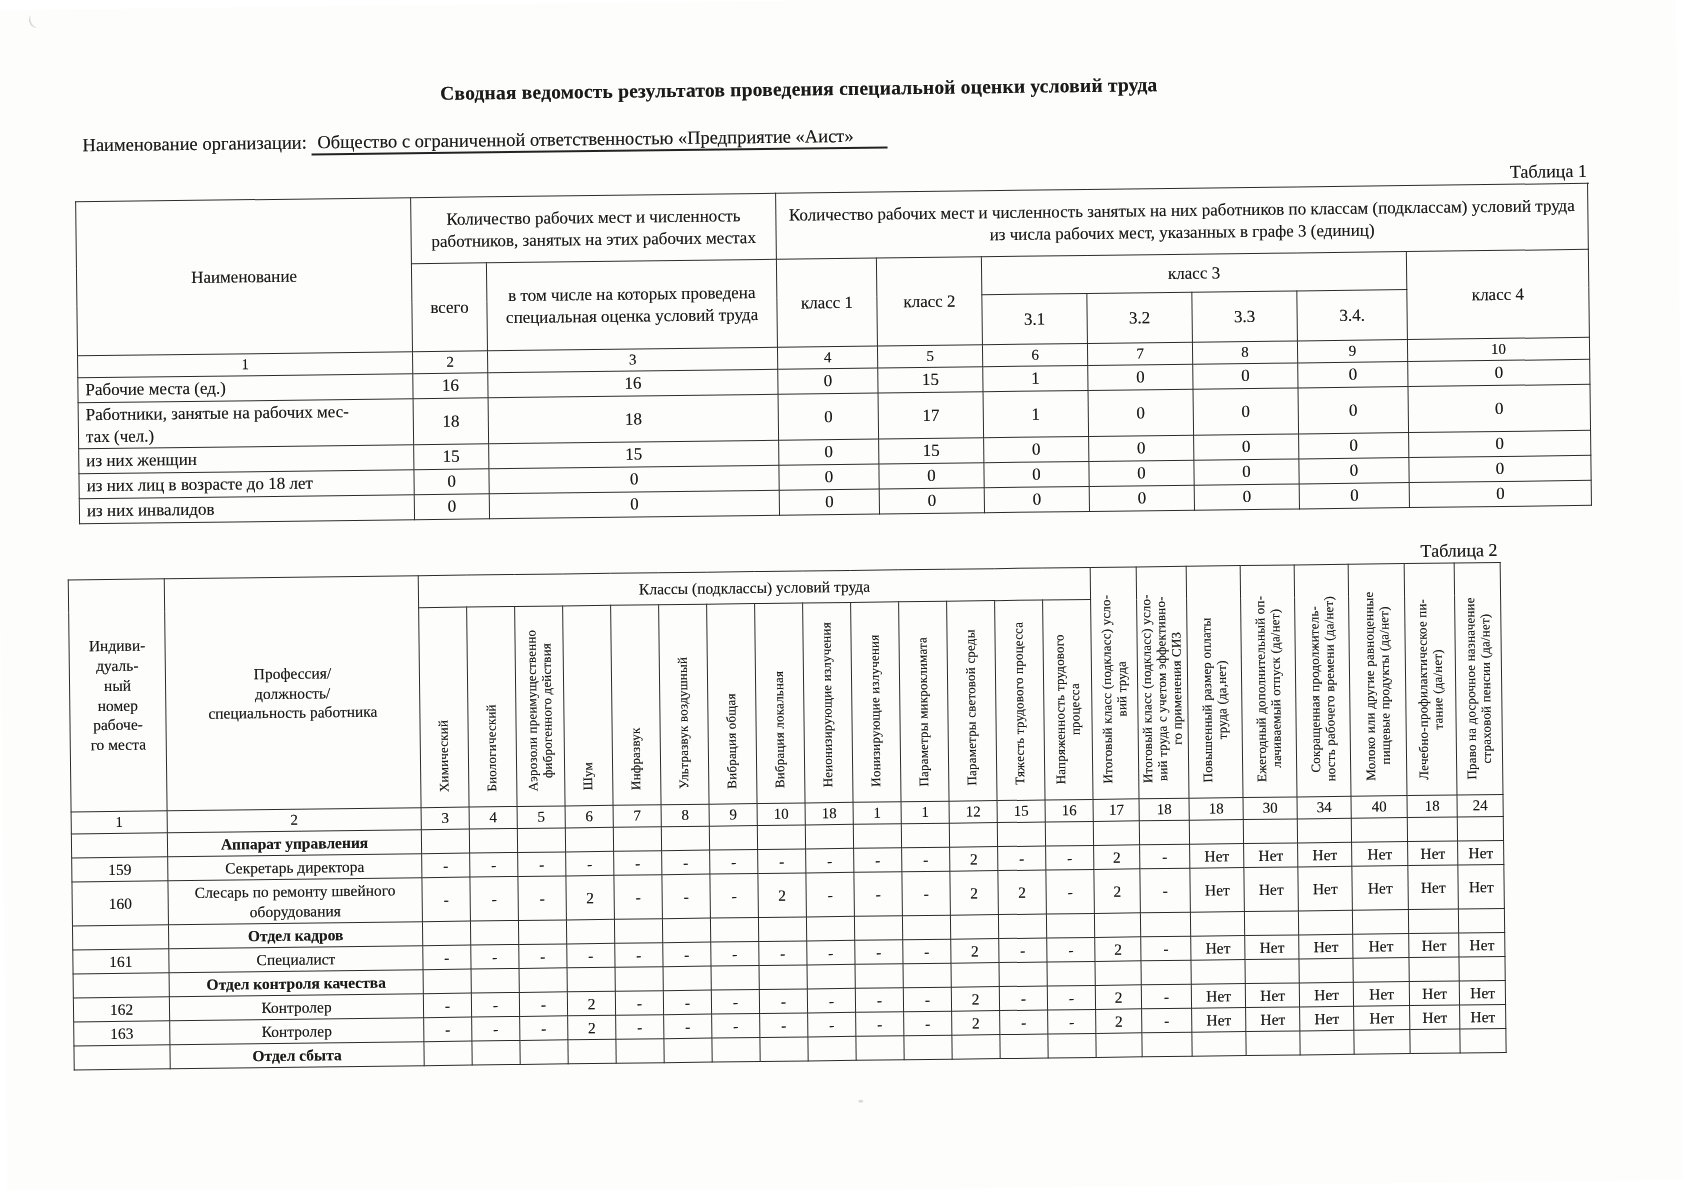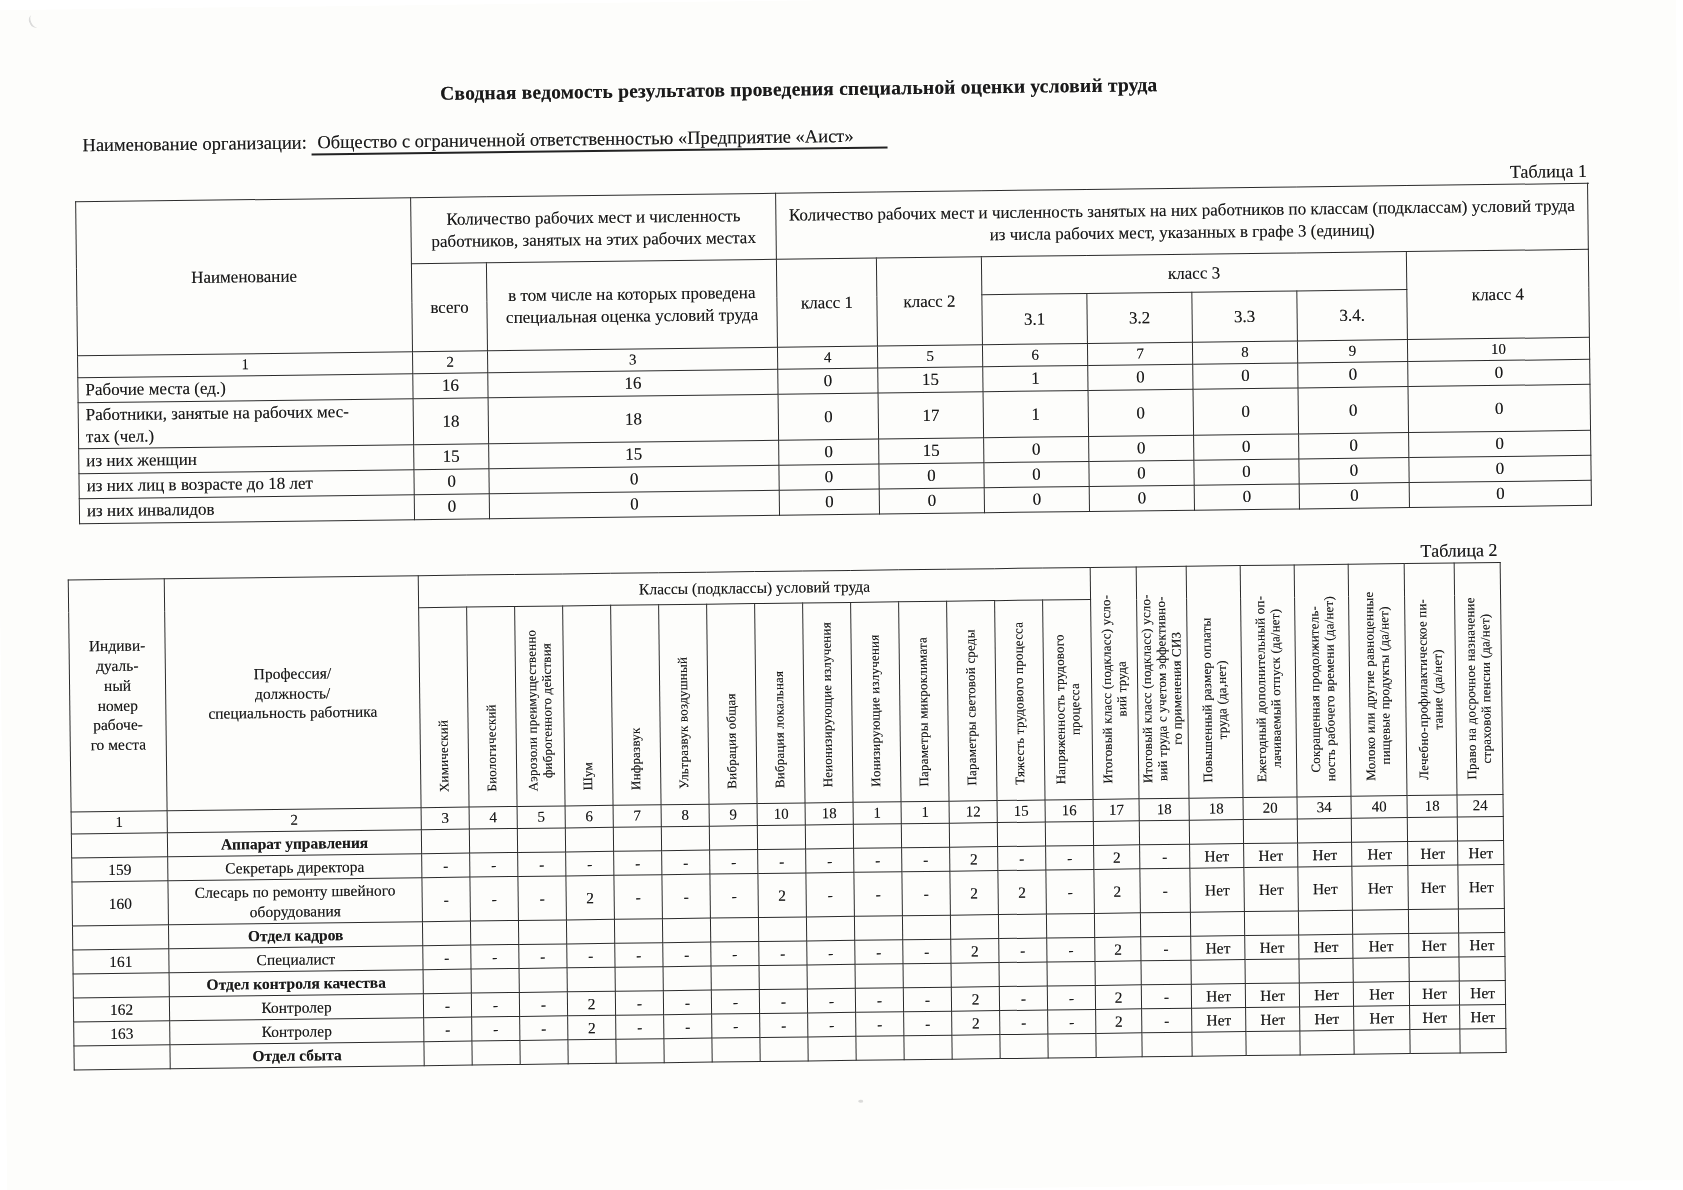--- a/index.html
+++ b/index.html
@@ -247,21 +247,21 @@
       <td>10</td>
       <td>18</td>
       <td>1</td>
       <td>1</td>
       <td>12</td>
       <td>15</td>
       <td>16</td>
       <td>17</td>
       <td>18</td>
       <td>18</td>
-      <td>20</td>
+      <td>30</td>
       <td>34</td>
       <td>40</td>
       <td>18</td>
       <td>24</td>
     </tr>
     <tr style="height:24px">
       <td></td>
       <td class="section">Аппарат управления</td>
       <td></td>
           <td></td>

